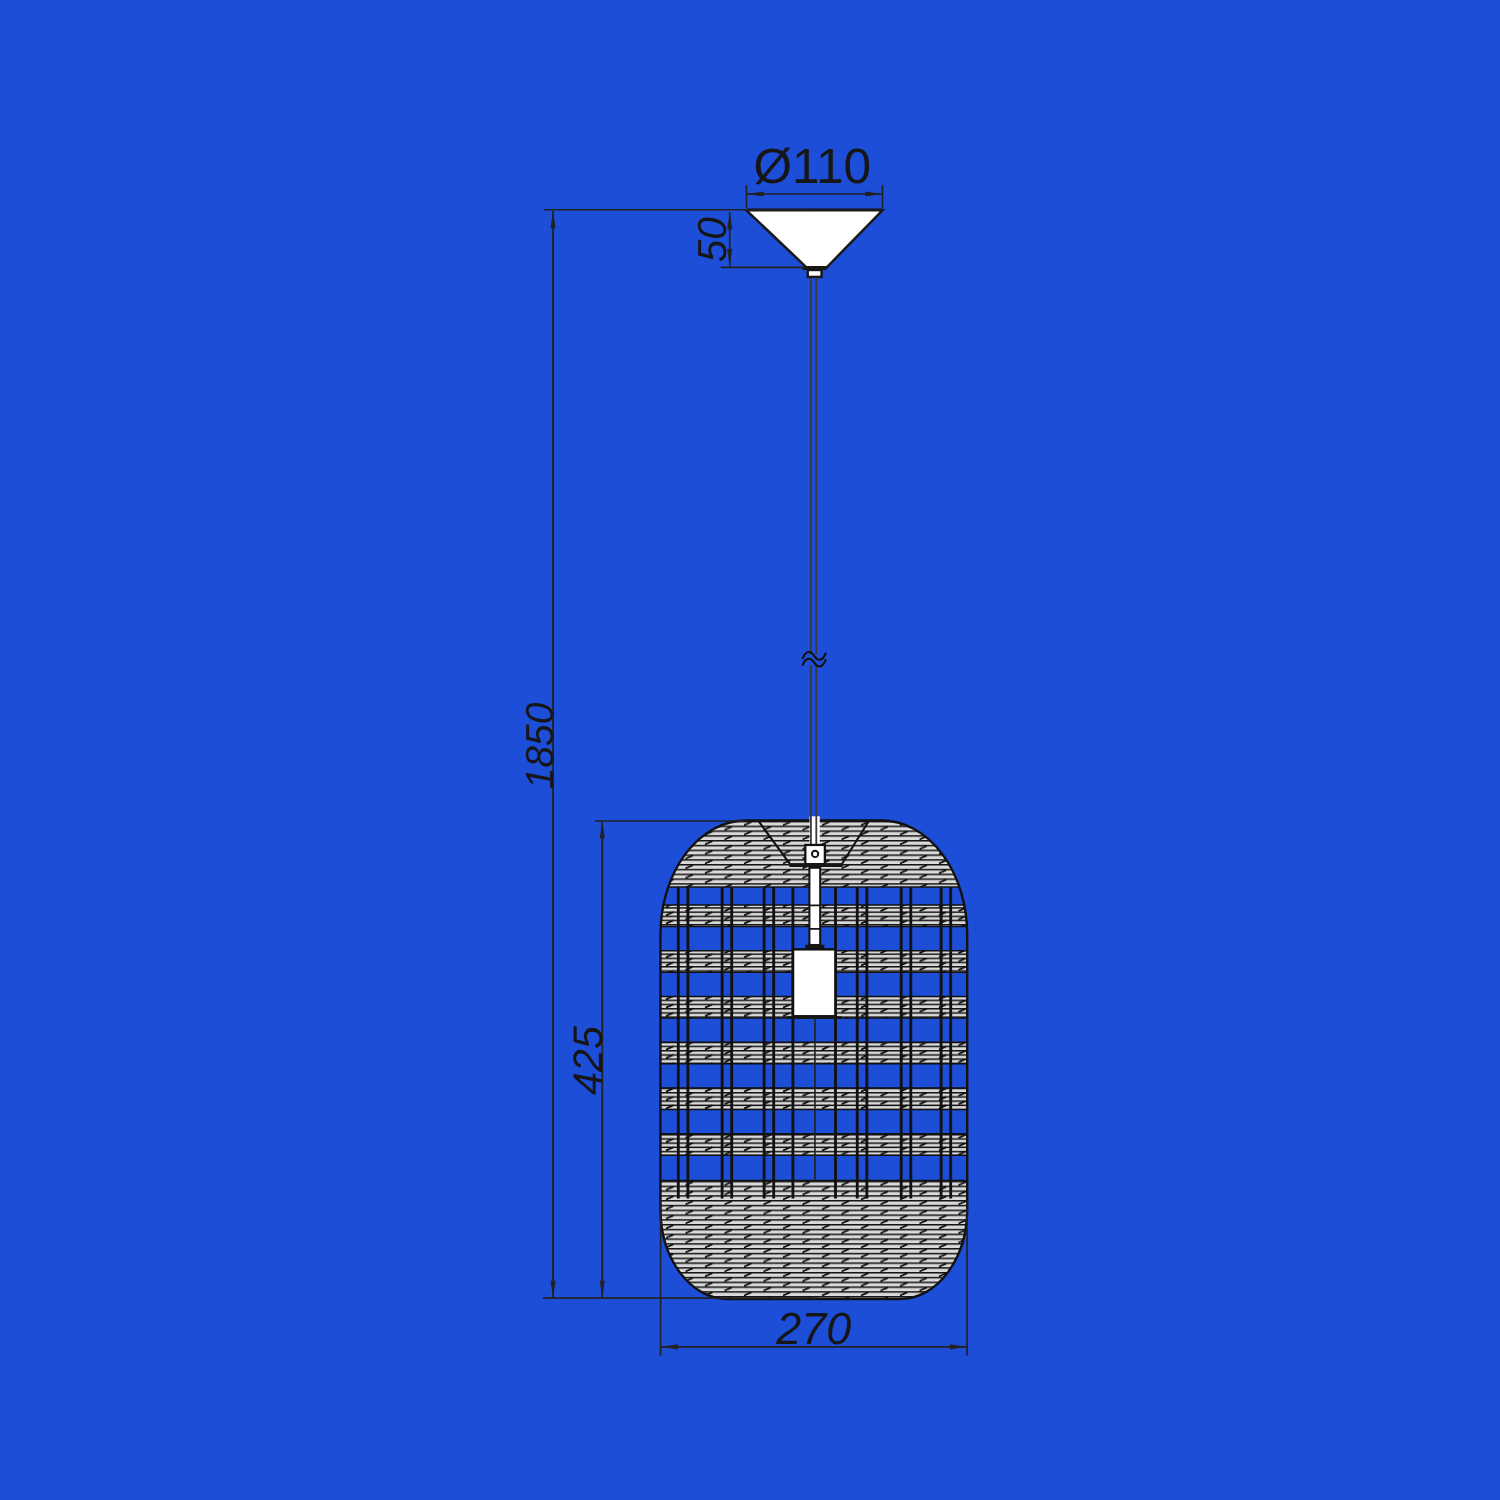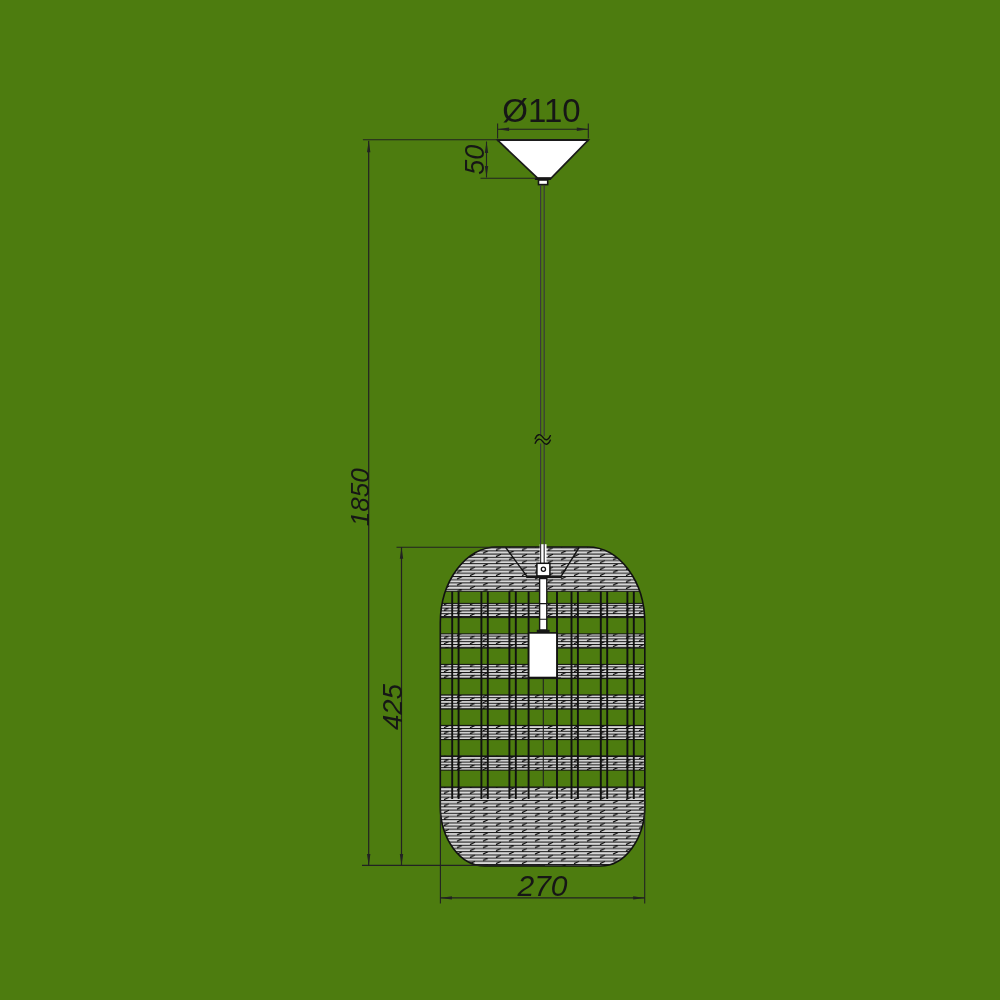--- a/index.html
+++ b/index.html
@@ -1,16 +1,16 @@
 <!DOCTYPE html>
 <html><head>
 <meta charset="utf-8">
 <style>
   html,body{margin:0;padding:0;background:#ffffff;}
-  .page{width:1000px;height:1000px;position:relative;background:#4d7c0f;overflow:hidden;}
+  .page{width:1000px;height:1000px;position:relative;background:#1d4ed8;overflow:hidden;}
   text{font-family:"Liberation Sans",sans-serif;fill:#161616;}
   .dim{font-style:italic;font-size:26px;}
 </style>
 </head>
 <body>
 <div class="page">
 <svg width="1000" height="1000" viewBox="0 0 1000 1000">
 <defs>
 
   <pattern id="weave" width="26" height="5.6" patternUnits="userSpaceOnUse">

